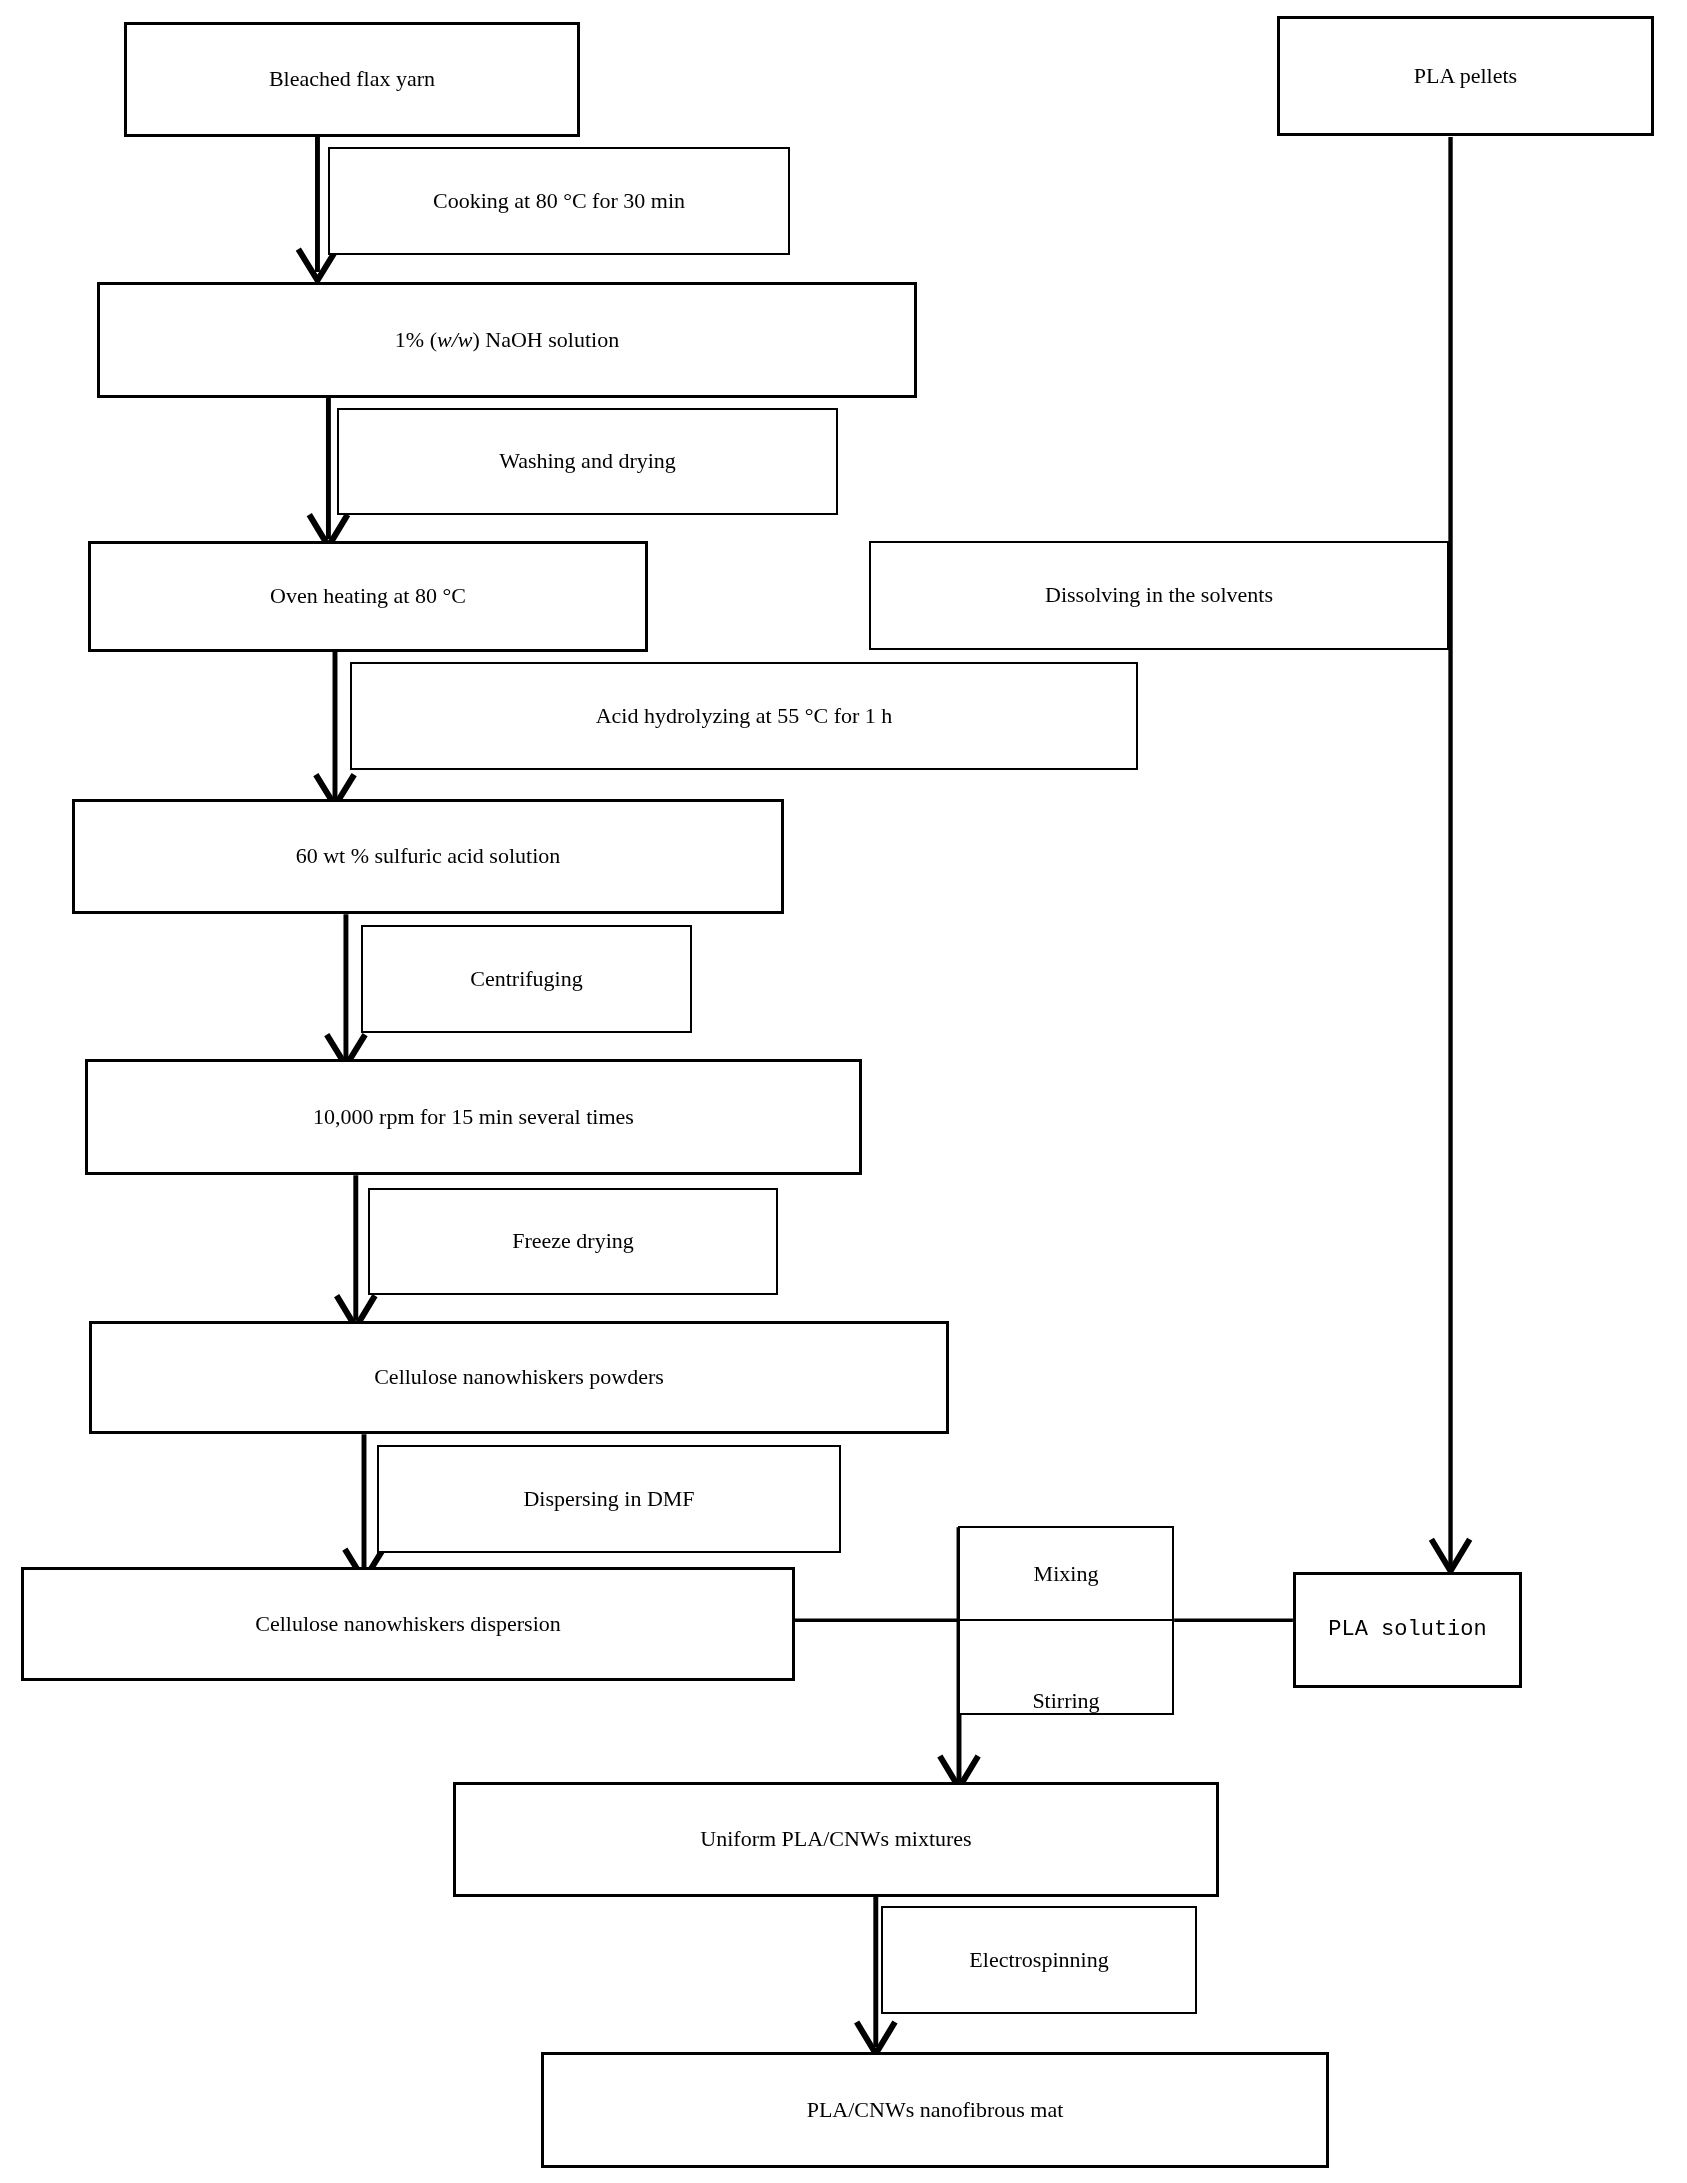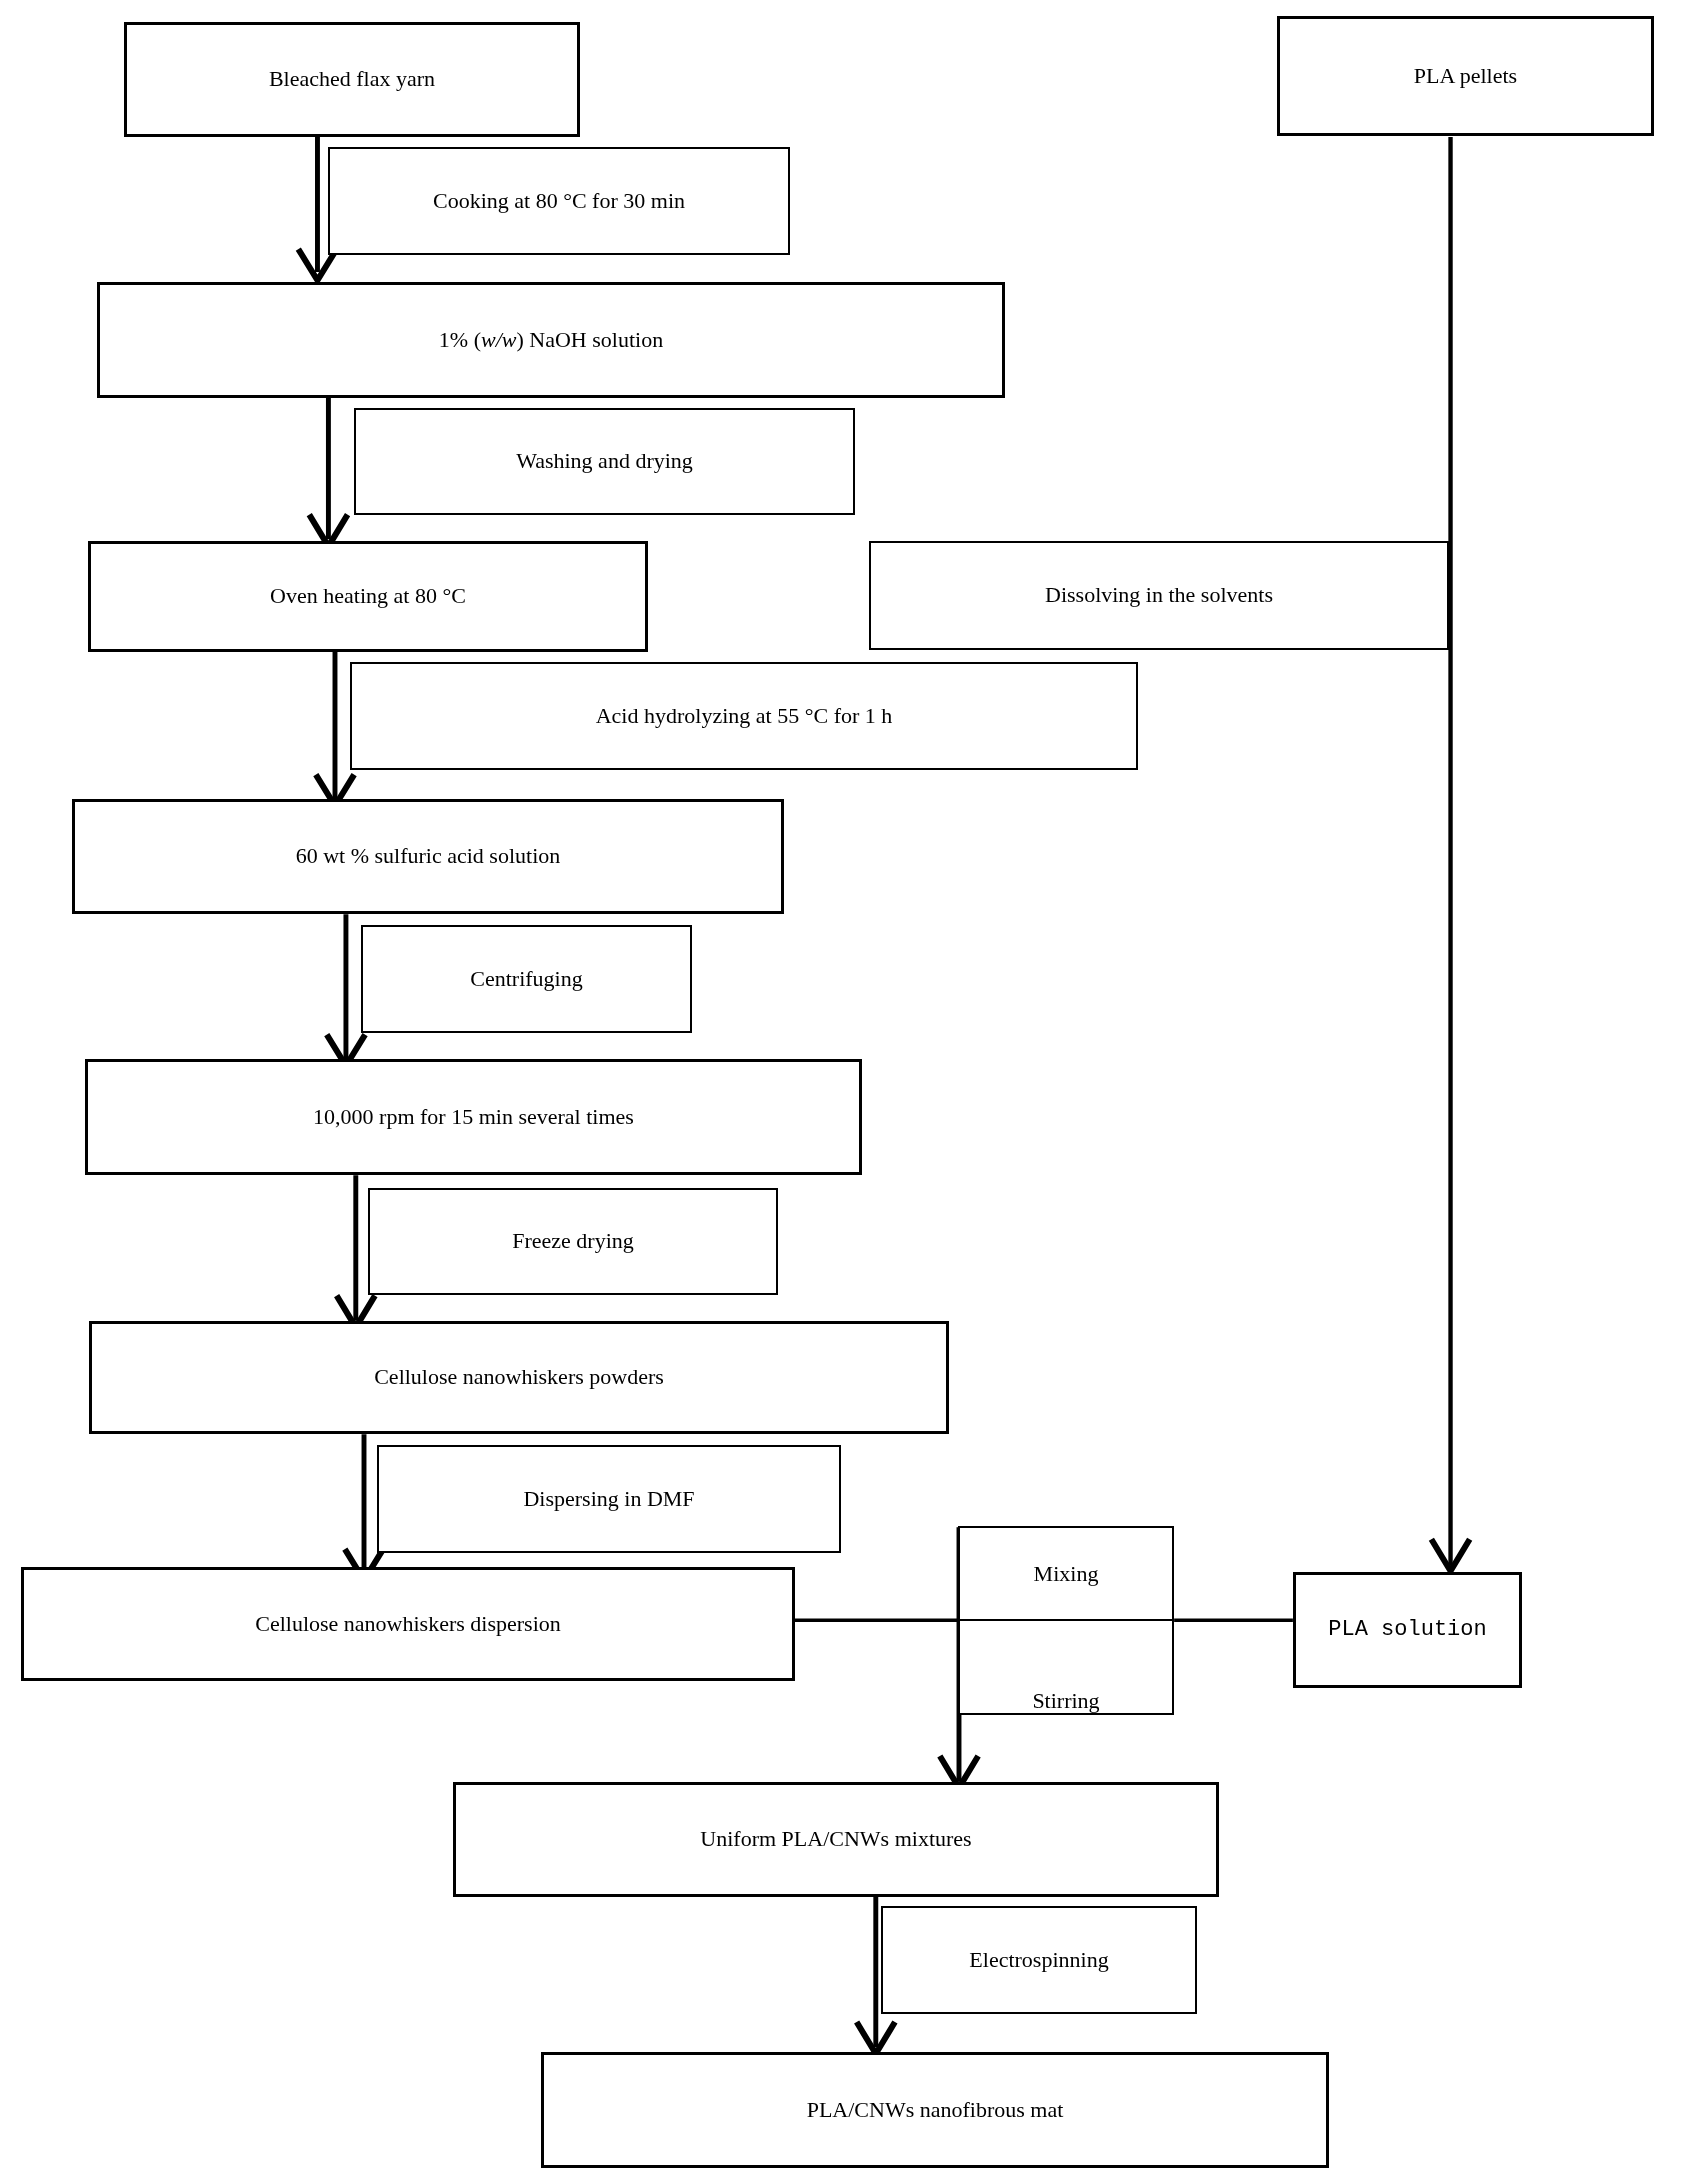--- a/index.html
+++ b/index.html
@@ -91,25 +91,25 @@
   </svg>
 
   <div class="node-box" style="left:124px; top:22px; width:456px; height:115px;">
     <span class="node-label">Bleached flax yarn</span>
   </div>
 
   <div class="node-box thin" style="left:328px; top:147px; width:462px; height:108px;">
     <span class="node-label">Cooking at 80 °C for 30 min</span>
   </div>
 
-  <div class="node-box" style="left:97px; top:282px; width:908px; height:116px;">
+  <div class="node-box" style="left:97px; top:282px; width:820px; height:116px;">
     <span class="node-label"><span>1% (</span><span class="ital">w/w</span><span>) NaOH solution</span></span>
   </div>
 
-  <div class="node-box thin" style="left:354px; top:408px; width:501px; height:107px;">
+  <div class="node-box thin" style="left:337px; top:408px; width:501px; height:107px;">
     <span class="node-label">Washing and drying</span>
   </div>
 
   <div class="node-box" style="left:88px; top:541px; width:560px; height:111px;">
     <span class="node-label">Oven heating at 80 °C</span>
   </div>
 
   <div class="node-box thin" style="left:350px; top:662px; width:788px; height:108px;">
     <span class="node-label">Acid hydrolyzing at 55 °C for 1 h</span>
   </div>

